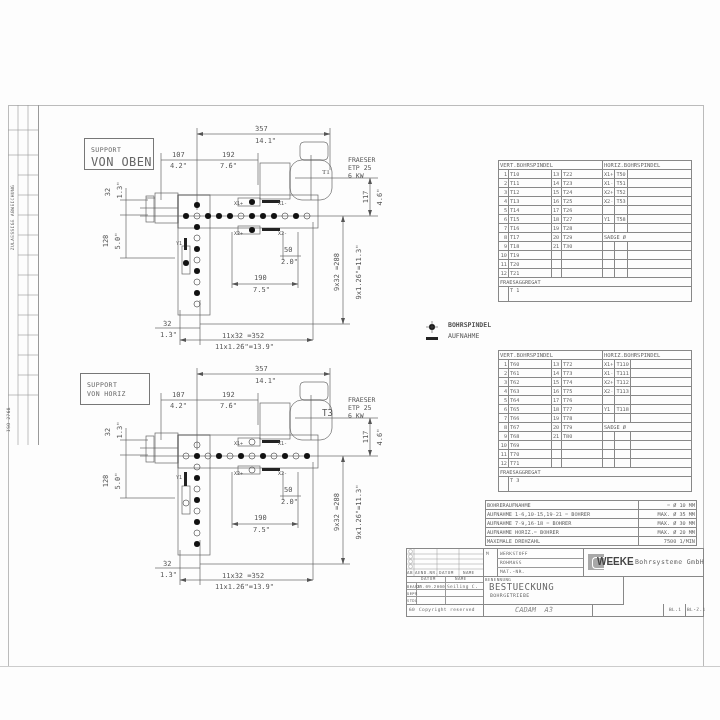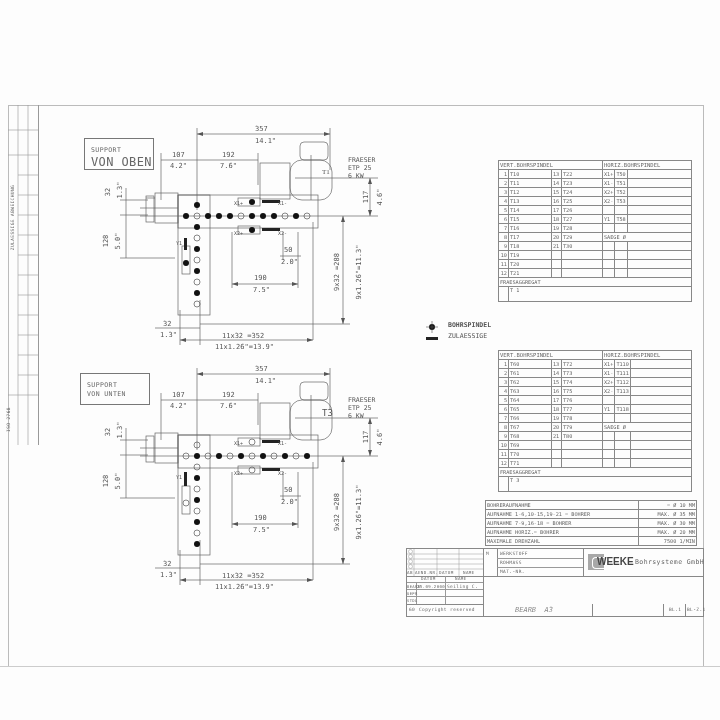--- a/index.html
+++ b/index.html
@@ -191,27 +191,27 @@
 </div>
 
 <div class="abs" style="left:420px;top:318px;width:80px;height:26px;">
   <svg width="20" height="26" style="position:absolute;left:4px;top:0;">
     <circle cx="8" cy="9" r="3" fill="#111"></circle>
     <line x1="2" y1="9" x2="14" y2="9" stroke="#555" stroke-width="0.6"></line>
     <line x1="8" y1="3" x2="8" y2="15" stroke="#555" stroke-width="0.6"></line>
     <rect x="2" y="19" width="12" height="3" fill="#222"></rect>
   </svg>
   <div class="abs dim" style="left:28px;top:3px;font-size:6.5px;font-weight:bold;">BOHRSPINDEL</div>
-  <div class="abs dim" style="left:28px;top:14px;font-size:6.5px;">ZULAESSIGE</div>
+  <div class="abs dim" style="left:28px;top:14px;font-size:6.5px;">AUFNAHME</div>
 </div>
 
 <div class="abs" style="left:0;top:240px;width:470px;height:360px;">
   <div class="abs box" style="left:80px;top:133px;width:68px;height:30px;">
     <div class="t" style="position:absolute;left:6px;top:7px;font-size:6.5px;">SUPPORT</div>
-    <div class="t" style="position:absolute;left:6px;top:16px;font-size:6.5px;">VON UNTEN</div>
+    <div class="t" style="position:absolute;left:6px;top:16px;font-size:6.5px;">VON HORIZ</div>
   </div>
 
   <svg class="abs" style="left:0;top:0;" width="470" height="360">
     <g stroke="#666" stroke-width="0.7" fill="none">
       <line x1="197" y1="134" x2="330" y2="134"></line>
       <line x1="197" y1="128" x2="197" y2="210"></line>
       <line x1="330" y1="128" x2="330" y2="170"></line>
       <line x1="161" y1="160" x2="197" y2="160"></line>
       <line x1="161" y1="153" x2="161" y2="200"></line>
       <line x1="197" y1="160" x2="258" y2="160"></line>
@@ -655,26 +655,31 @@
     <div class="abs" style="left:0;top:20px;width:76px;height:1px;background:#999;"></div>
     <div class="abs" style="left:9px;top:6px;width:1px;height:22px;background:#999;"></div>
     <div class="abs" style="left:38px;top:0;width:1px;height:28px;background:#999;"></div>
     <div class="abs t" style="left:0px;top:8px;font-size:3.8px;">BEARB</div>
     <div class="abs t" style="left:10px;top:8px;font-size:4px;">25.09.2000</div>
     <div class="abs t" style="left:40px;top:8px;font-size:4.5px;">Seiling C.</div>
     <div class="abs t" style="left:0px;top:15px;font-size:3.8px;">GEPR</div>
     <div class="abs t" style="left:0px;top:22px;font-size:3.8px;">STDL</div>
   </div>
 
+  <div class="abs" style="left:76px;top:27px;width:140px;height:28px;border-right:1px solid #888;border-bottom:1px solid #888;">
+    <div class="abs t" style="left:2px;top:1px;font-size:4.2px;">BENENNUNG</div>
+    <div class="abs" style="left:6px;top:6px;font-size:9px;color:#666;letter-spacing:0.5px;">BESTUECKUNG</div>
+    <div class="abs t" style="left:7px;top:17px;font-size:4.8px;">BOHRGETRIEBE</div>
+  </div>
 
 
   <div class="abs" style="left:0;top:55px;width:296px;height:12px;">
     <div class="abs t" style="left:2px;top:3px;font-size:4.5px;">60</div>
     <div class="abs t" style="left:12px;top:3px;font-size:4.5px;">Copyright reserved</div>
     <div class="abs" style="left:76px;top:0;width:1px;height:12px;background:#888;"></div>
-    <div class="abs" style="left:108px;top:2px;font-size:7px;color:#888;font-style:italic;white-space:pre;">BEARB  A3</div>
+    <div class="abs" style="left:108px;top:2px;font-size:7px;color:#888;font-style:italic;white-space:pre;">CADAM  A3</div>
     <div class="abs" style="left:185px;top:0;width:1px;height:12px;background:#888;"></div>
     <div class="abs" style="left:256px;top:0;width:1px;height:12px;background:#888;"></div>
     <div class="abs t" style="left:262px;top:3px;font-size:4.5px;">BL.1</div>
     <div class="abs" style="left:278px;top:0;width:1px;height:12px;background:#888;"></div>
     <div class="abs t" style="left:280px;top:3px;font-size:4.5px;">BL-Z.1</div>
   </div>
 </div>
 
 </body></html>

